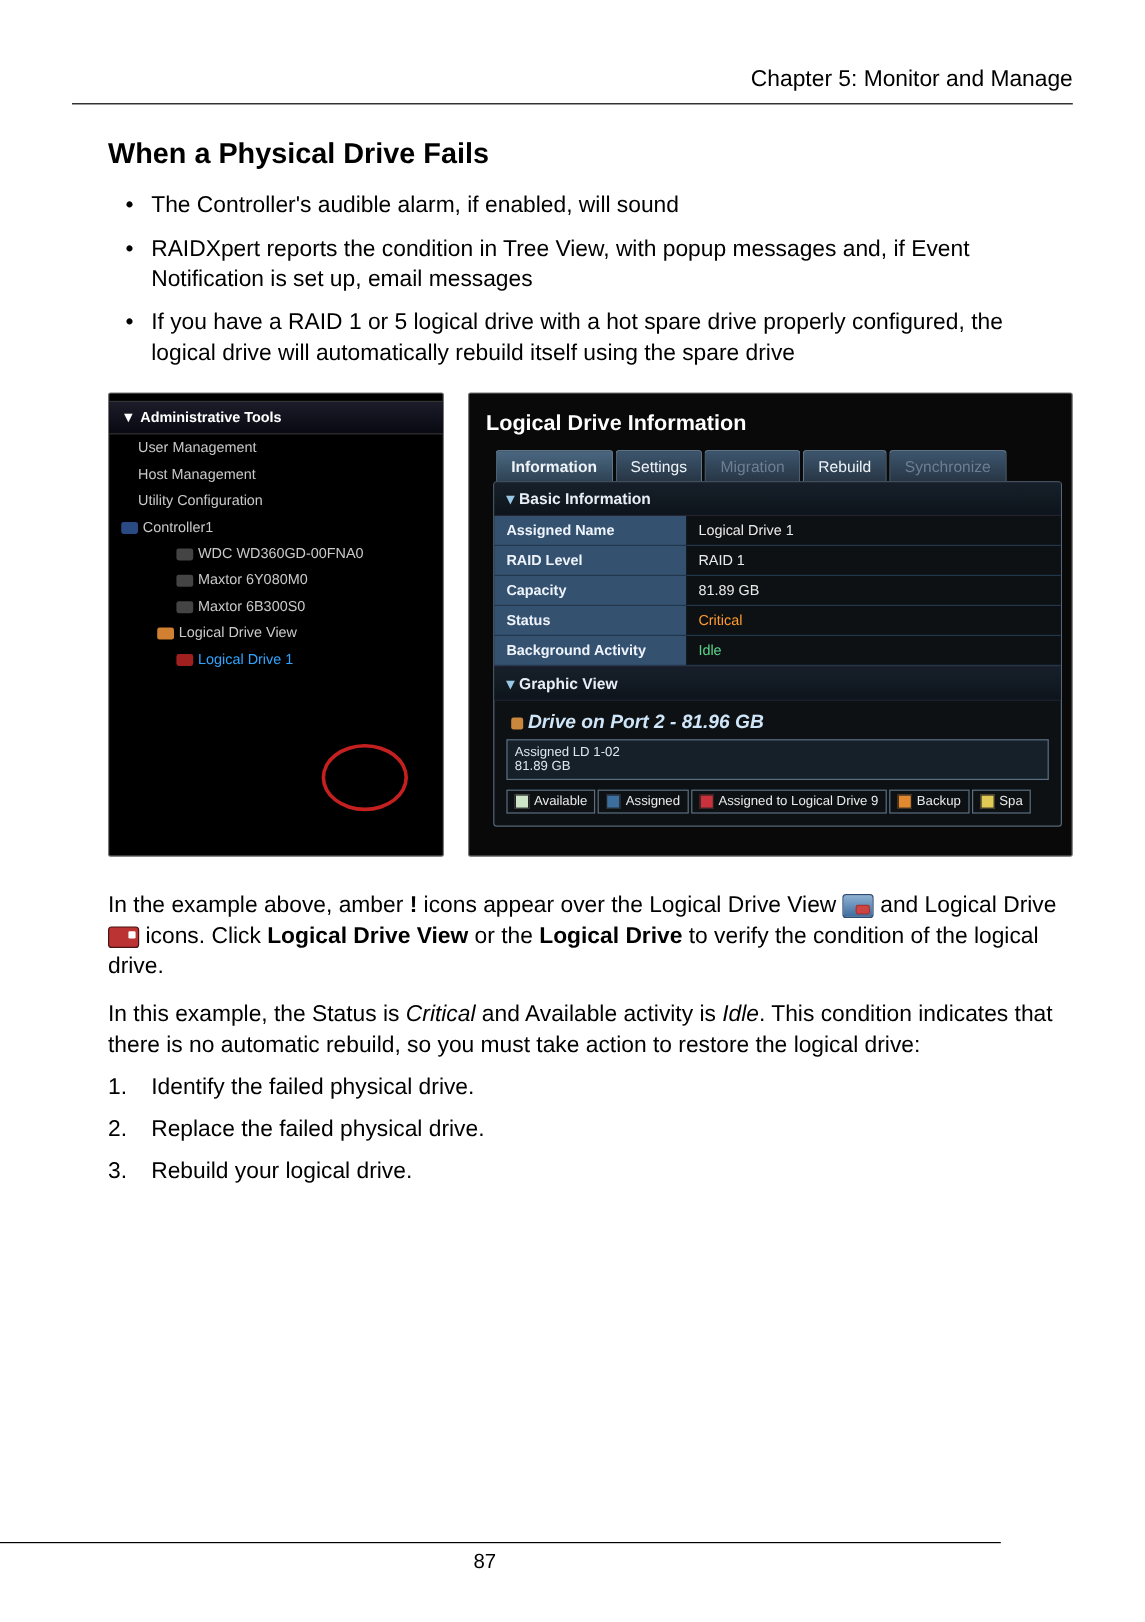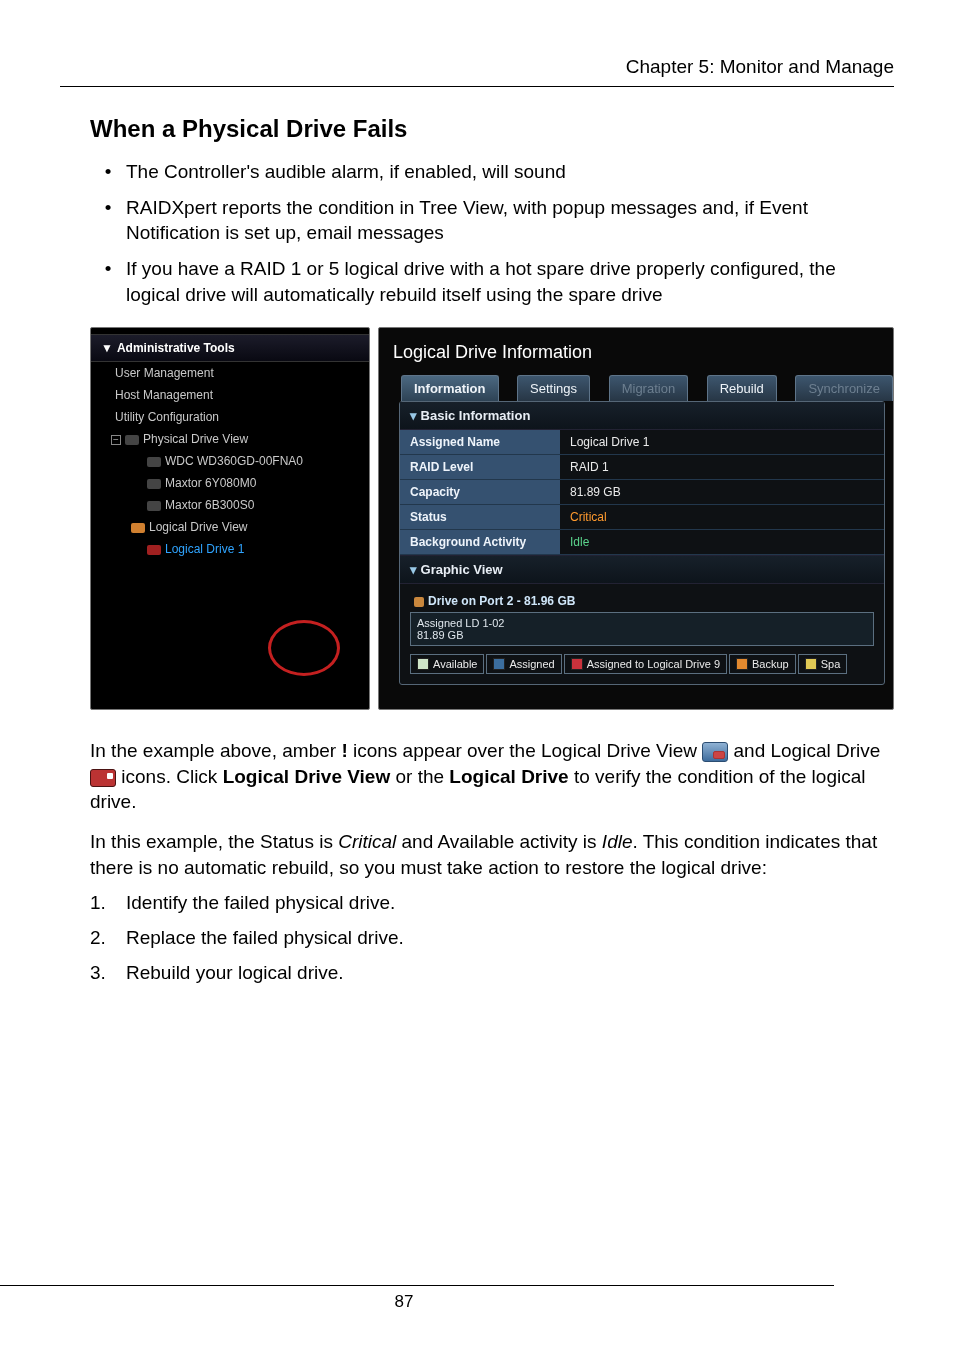--- a/index.html
+++ b/index.html
@@ -17,53 +17,53 @@
   .numlist .row { display: flex; font-size: 19px; line-height: 1.4; margin-bottom: 8px; }
   .numlist .num { width: 36px; flex: 0 0 36px; }
   .numlist .txt { flex: 1; }
   .inline-icon { display: inline-block; vertical-align: middle; }
   .icon-ldv { width: 26px; height: 20px; background: linear-gradient(#8fb2d4,#3e6c9d); border: 1px solid #2b4d72; border-radius: 3px; position: relative; }
   .icon-ldv::after { content: ""; position: absolute; right: 2px; bottom: 2px; width: 10px; height: 6px; border: 1px solid #a33; border-radius: 2px; background: #c44; }
   .icon-ld { width: 26px; height: 18px; background: #b33; border: 1px solid #4a1212; border-radius: 3px; position: relative; }
   .icon-ld::after { content: ""; position: absolute; right: 2px; top: 3px; width: 6px; height: 6px; background: #fff; border-radius: 1px; }
 
   
-  .shot { display: flex; gap: 8px; margin: 14px 0 28px 30px; }
+  .shot { display: flex; gap: 20px; margin: 14px 0 28px 30px; }
   .shot .tree, .shot .panel { border: 1px solid #777; border-radius: 2px; }
   .tree { width: 280px; background: #000; color: #ddd; font-size: 12px; padding: 6px 0 30px 0; }
   .tree .hdr { background: linear-gradient(#1c1c2a,#090912); color: #fff; font-weight: bold; padding: 6px 10px; border-top: 1px solid #333; border-bottom: 1px solid #333; }
   .tree .hdr .tri { display: inline-block; margin-right: 4px; }
   .tree .item { padding: 4px 10px 4px 24px; color: #c9c9c9; }
   .tree .sub { padding-left: 40px; }
   .tree .sub2 { padding-left: 56px; white-space: nowrap; }
   .tree .sel { color: #2fa4ff; }
   .tree .ctrl { padding-left: 10px; color: #c9c9c9; }
   .tree .ico { display: inline-block; width: 14px; height: 10px; margin-right: 4px; vertical-align: middle; }
   .ico-drive { background: #444; border-radius: 2px; }
   .ico-controller { background: #2a4a83; border-radius: 2px; }
   .ico-ldv { background: #d08030; border-radius: 2px; position: relative; }
   .ico-ld { background: #a02020; border-radius: 2px; }
   .ico-spare { background: #555; border-radius: 2px; }
 
   .panel { flex: 1; background: #090909; color: #eaeaea; padding: 10px 0 14px 2px; position: relative; }
-  .panel-title { font-size: 18px; font-weight: normal; padding: 4px 12px 12px 12px; color: #fff; }
-  .tabs { display: flex; gap: 2px; padding-left: 20px; justify-content: space-between; }
+  .panel-title { font-size: 18px; font-weight: bold; padding: 4px 12px 12px 12px; color: #fff; }
+  .tabs { display: flex; gap: 2px; padding-left: 20px; }
   .tab { padding: 5px 12px; font-size: 13px; border: 1px solid #5e7489; border-bottom: none; border-radius: 3px 3px 0 0; background: linear-gradient(#3d566e,#273645); color: #eef3f8; }
   .tab.active { background: linear-gradient(#4b6881,#2e4355); font-weight: bold; }
   .tab.disabled { color: #6d7f90; }
   .card { margin: 0 8px 10px 18px; border: 1px solid #556676; border-radius: 3px; background: #0e1114; }
   .sectitle { background: linear-gradient(#17202a,#0d141b); padding: 6px 10px; font-size: 13px; font-weight: bold; color: #e8eef5; border-bottom: 1px solid #223; }
   .sectitle .chv { color: #99c8e6; margin-right: 4px; }
   .kv { display: flex; font-size: 12px; }
   .kv .k { width: 160px; padding: 5px 10px; background: #355170; border-bottom: 1px solid #22374c; font-weight: bold; color: #eef4fb; }
   .kv .v { flex: 1; padding: 5px 10px; background: #0e1114; border-bottom: 1px solid #22374c; }
   .kv .v.crit { color: #ff9a2e; }
   .kv .v.idle { color: #5ad28b; }
   .graphic { padding: 4px 10px 10px 10px; }
-  .portlabel { font-size: 12px; color: #cfe6f9; padding: 6px 0 4px 4px; font-weight: bold; }
+  .portlabel { font-size: 16px; color: #cfe6f9; padding: 6px 0 4px 4px; font-weight: bold; font-style: italic; }
   .portlabel .dicon { display: inline-block; width: 10px; height: 10px; background: #c9873d; border-radius: 2px; margin-right: 4px; vertical-align: middle; }
   .bar { border: 1px solid #5b6f80; background: #152028; color: #dfe6ec; font-size: 11px; padding: 4px 6px; }
   .legend { display: flex; gap: 2px; margin-top: 8px; font-size: 11px; }
   .legend .lg { display: flex; align-items: center; border: 1px solid #5b6f80; padding: 3px 6px; background: #0e1114; }
   .legend .sw { width: 12px; height: 12px; margin-right: 4px; border: 1px solid #222; }
   .sw-avail { background: #cfe5c8; }
   .sw-assigned { background: #3c6e9e; }
   .sw-assigned-ld { background: #c9323c; }
   .sw-backup { background: #e2892f; }
   .sw-spa { background: #e0c955; }
@@ -102,21 +102,21 @@
       </div>
   </div>
 
   <div class="shot">
 
     <div class="tree" style="position:relative;">
       <div class="hdr"><span class="tri">▼</span><span>Administrative Tools</span></div>
       <div class="item">User Management</div>
       <div class="item">Host Management</div>
       <div class="item">Utility Configuration</div>
-      <div class="item" style="padding-left:20px;"><span class="minus">−</span><span class="ico ico-drive"></span><span>Physical Drive View</span></div>
+      <div class="item ctrl"><span class="ico ico-controller"></span><span>Controller1</span></div>
       <div class="item sub2"><span class="ico ico-drive"></span><span>WDC WD360GD-00FNA0</span></div>
       <div class="item sub2"><span class="ico ico-drive"></span><span>Maxtor 6Y080M0</span></div>
       <div class="item sub2"><span class="ico ico-drive"></span><span>Maxtor 6B300S0</span></div>
       <div class="item sub"><span class="ico ico-ldv"></span><span>Logical Drive View</span></div>
       <div class="item sub2 sel"><span class="ico ico-ld"></span><span>Logical Drive 1</span></div>
       <div class="ring ring1"></div>
     </div>
 
     <div class="panel" style="position:relative;">
       <div class="panel-title">Logical Drive Information</div>

